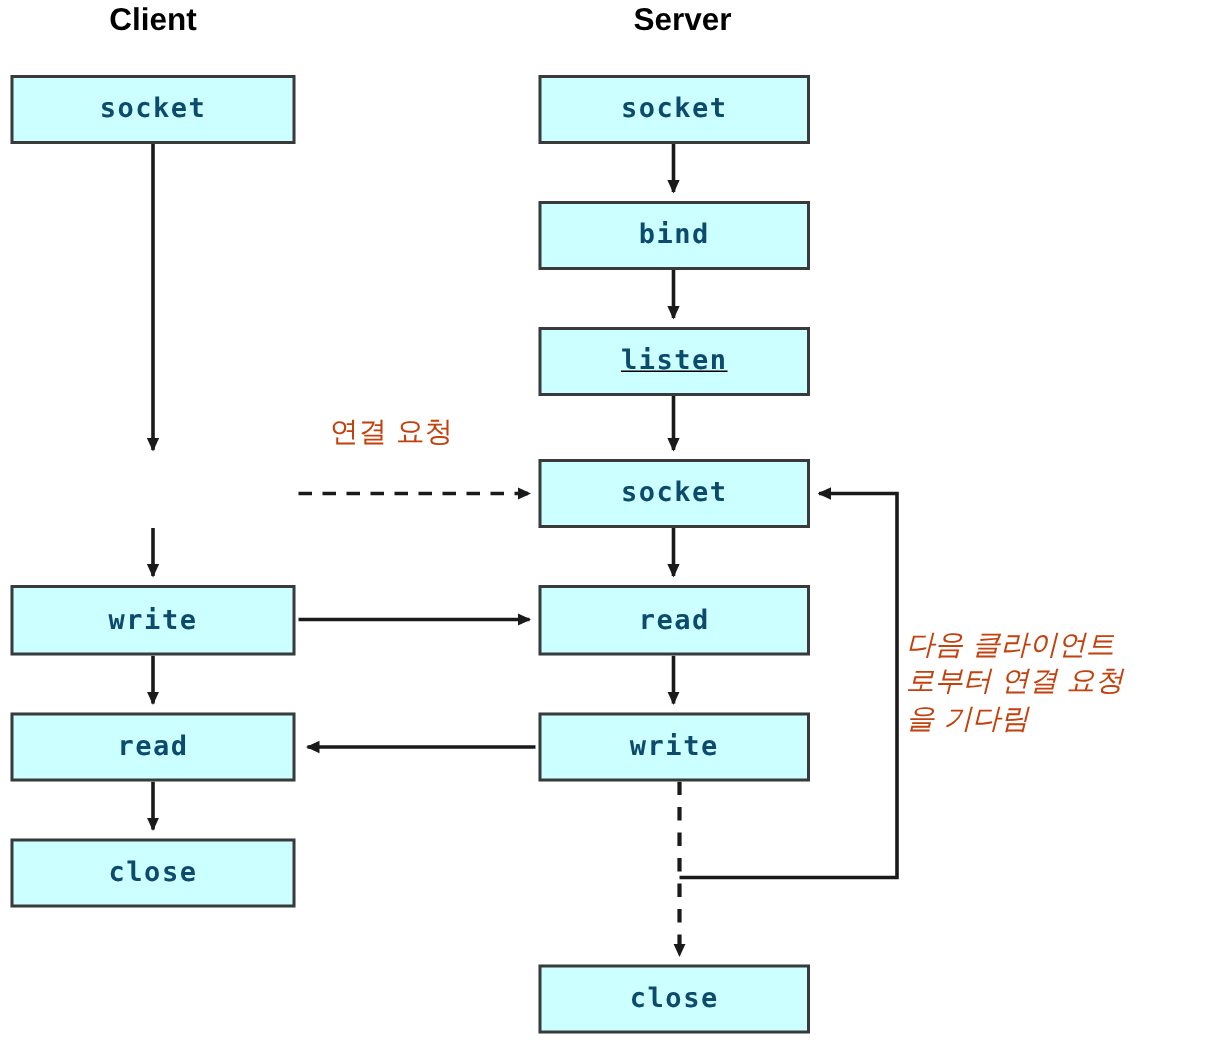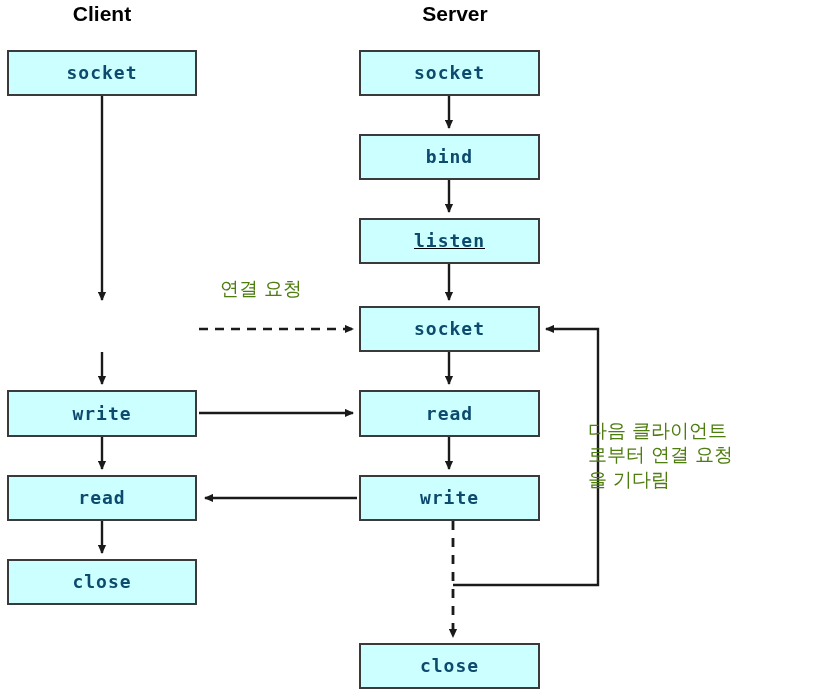--- a/index.html
+++ b/index.html
@@ -41,21 +41,21 @@
     font-weight: bold;
     font-size: 18px;
     letter-spacing: 1px;
     color: #0c4a6e;
     line-height: 1;
   }
   .annot {
     position: absolute;
     font-family: "DejaVu Sans", "Liberation Sans", sans-serif;
     font-size: 19px;
-    color: #4d7c0f;
+    color: #c2410c;
     line-height: 1.28;
     white-space: pre-line;
   }
   svg.edges {
     position: absolute;
     left: 0;
     top: 0;
     width: 820px;
     height: 696px;
     pointer-events: none;
@@ -156,17 +156,17 @@
   </div>
   <div class="node-box" style="left:359px; top:475px; width:181px; height:46px;">
     <span class="node-label">write</span>
   </div>
   <div class="node-box" style="left:359px; top:643px; width:181px; height:46px;">
     <span class="node-label">close</span>
   </div>
 
   <div class="annot" style="left:220px; top:276px;">연결 요청</div>
 
-  <div class="annot" style="left:588px; top:418px; width:190px;">다음 클라이언트
+  <div class="annot" style="left:604px; top:418px; width:190px;font-style:italic;">다음 클라이언트
 로부터 연결 요청
 을 기다림</div>
 
 </div>
 
 </body></html>

